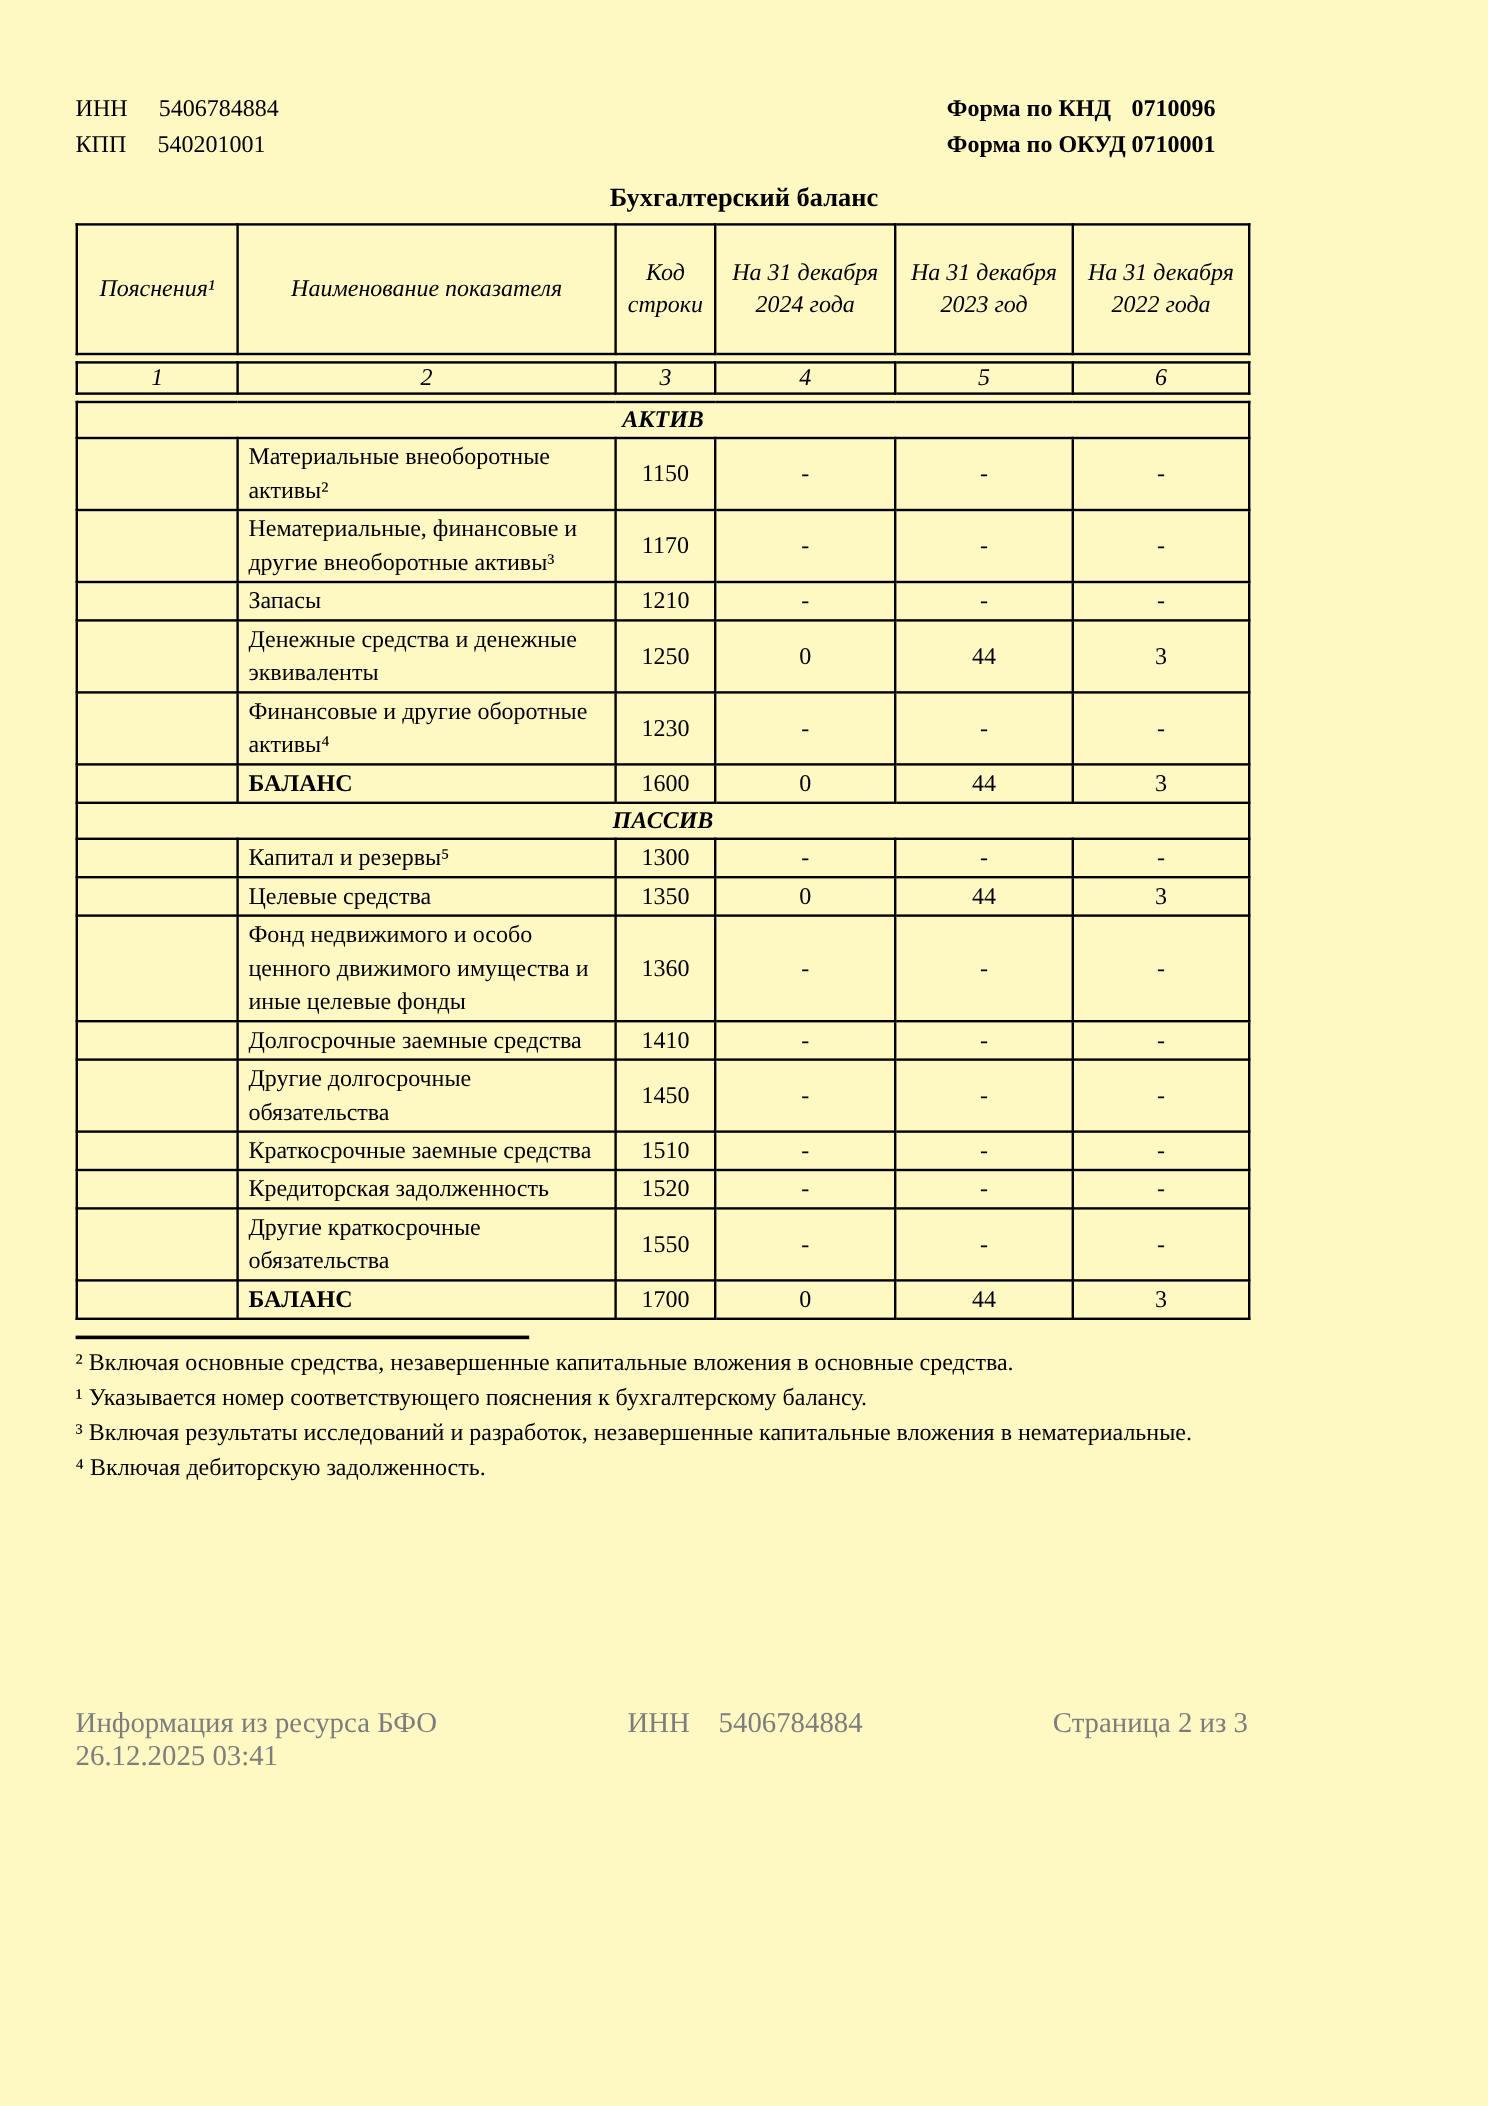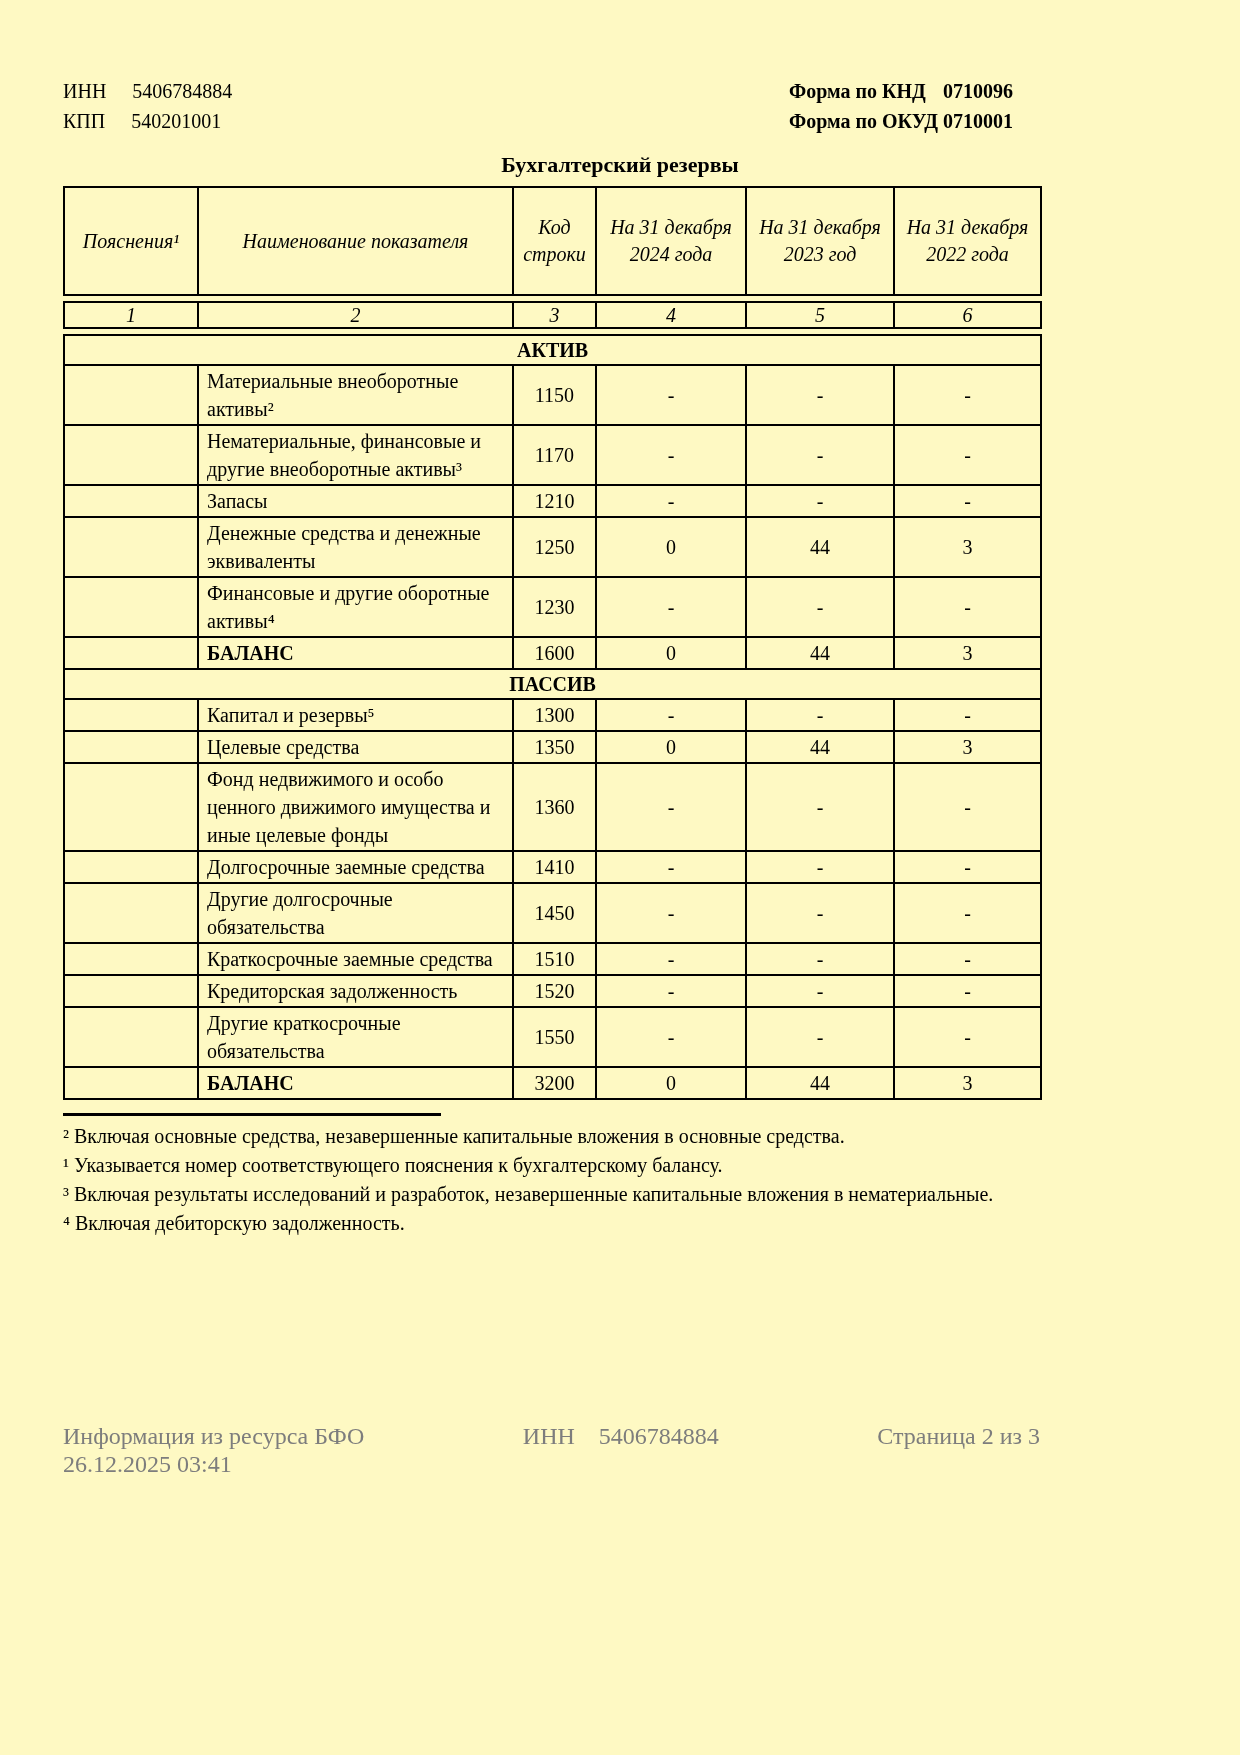--- a/index.html
+++ b/index.html
@@ -54,20 +54,21 @@
     height: 26px;
     line-height: 24px;
     padding: 0;
   }
   .tbl-body td { padding: 1px 8px; line-height: 28px; }
   .section-title {
     text-align: center;
     font-weight: bold;
     padding: 0 !important;
     line-height: 27px;
+    font-style: italic;
   }
   .c-expl { }
   .c-name { text-align: left; }
   .c-code, .c-val { text-align: center; }
   .bold { font-weight: bold; }
   
   .footnote-sep {
     margin: 13px 0 6px 63px;
     width: 378px; height: 3px;
     background: #000;
@@ -113,21 +114,21 @@
         <span>Форма по КНД</span>
         <span>0710096</span>
       </div>
       <div class="form-row">
         <span>Форма по ОКУД</span>
         <span>0710001</span>
       </div>
     </div>
   </div>
 
-  <div class="doc-title">Бухгалтерский резервы</div>
+  <div class="doc-title">Бухгалтерский баланс</div>
 
   <table class="tbl tbl-main">
     <colgroup>
       <col style="width:134px">
         <col style="width:315px">
         <col style="width:83px">
       <col style="width:150px">
         <col style="width:148px">
         <col style="width:147px">
     </colgroup>
@@ -288,21 +289,21 @@
           <td class="c-expl"></td>
           <td class="c-name">Другие краткосрочные обязательства</td>
           <td class="c-code">1550</td>
           <td class="c-val">-</td>
           <td class="c-val">-</td>
           <td class="c-val">-</td>
         </tr>
         <tr>
           <td class="c-expl"></td>
           <td class="c-name bold">БАЛАНС</td>
-          <td class="c-code">3200</td>
+          <td class="c-code">1700</td>
           <td class="c-val">0</td>
           <td class="c-val">44</td>
           <td class="c-val">3</td>
         </tr>
       </tbody>
   </table>
 
   <div class="footnote-sep"></div>
 
   <div class="footnotes">

